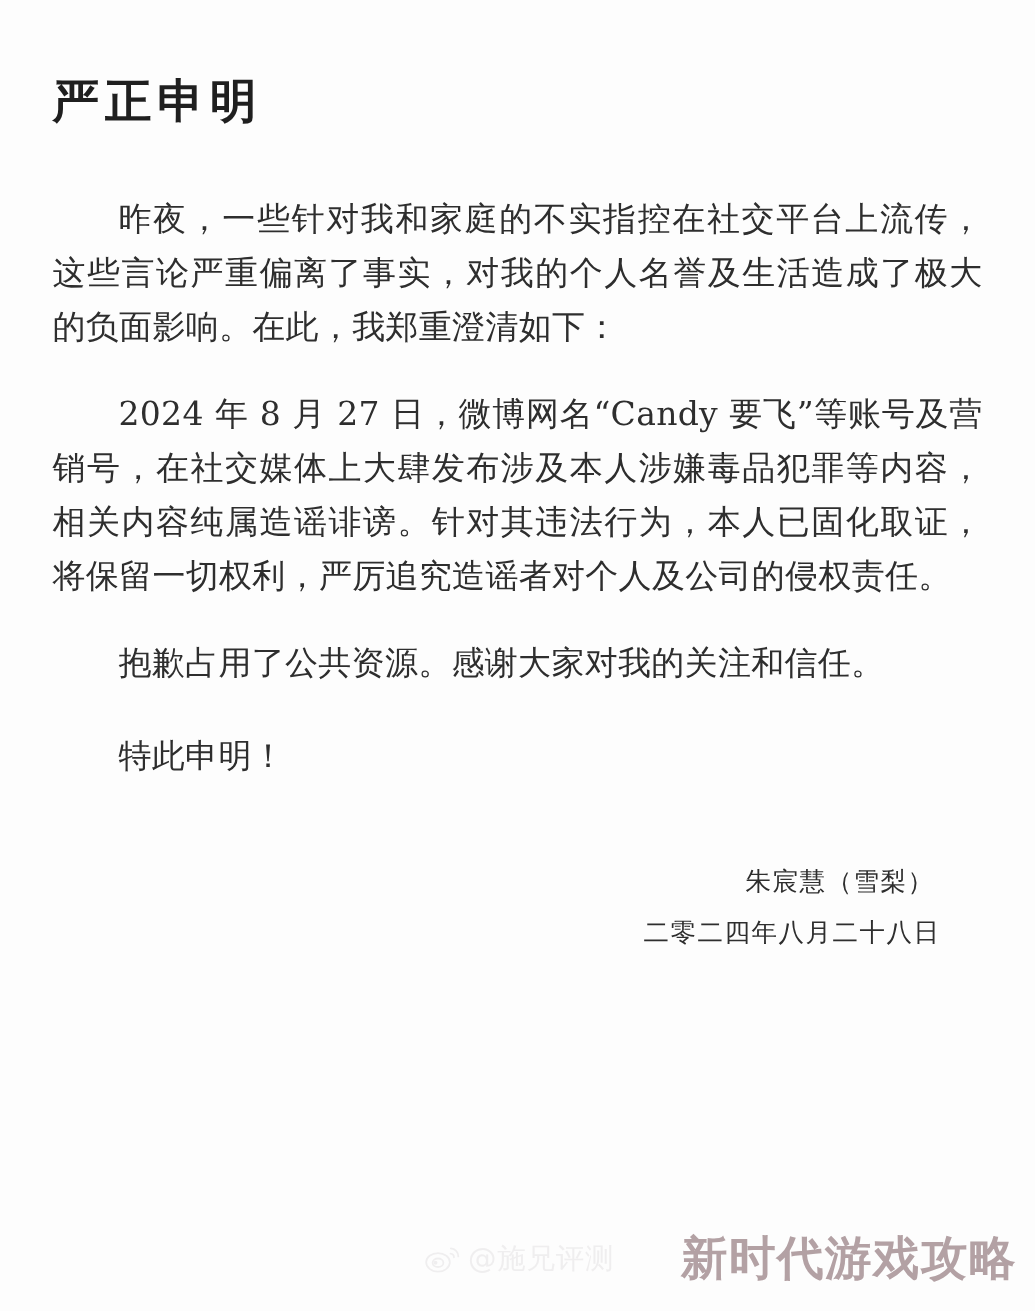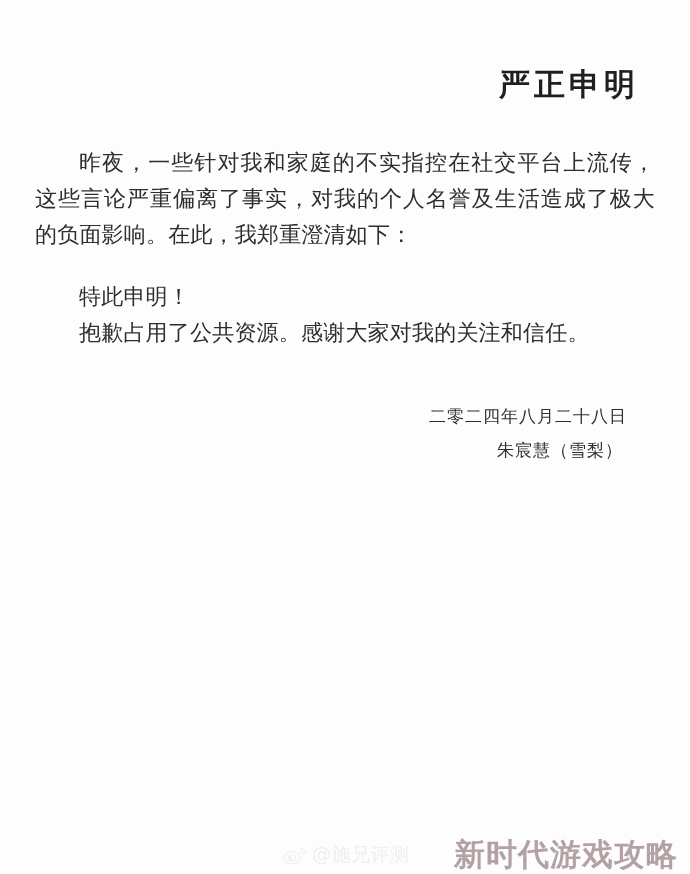--- a/index.html
+++ b/index.html
@@ -20,26 +20,26 @@
   .page {
     position: relative;
     width: 690px;
     height: 874px;
     box-sizing: border-box;
     padding: 0 35px;
   }
 
   
   .doc-title {
-    text-align: right;
+    text-align: left;
     font-size: 31px;
     font-weight: 700;
     letter-spacing: 4px;
     color: #1f1f1f;
-    margin: 16px;
+    margin: 0;
     padding-top: 50px;
     line-height: 1.2;
     font-family: "DejaVu Sans", "Liberation Sans", sans-serif;
   }
 
   
   .body-block {
     margin-top: 42px;
   }
 
@@ -127,31 +127,32 @@
 <body>
 
 <div class="page">
 
   <h1 class="doc-title">严正申明</h1>
 
   <div class="body-block">
 
     <p class="para">昨夜，一些针对我和家庭的不实指控在社交平台上流传，这些言论严重偏离了事实，对我的个人名誉及生活造成了极大的负面影响。在此，我郑重澄清如下：</p>
 
+    <p class="para">2024 年 8 月 27 日，微博网名“Candy 要飞”等账号及营销号，在社交媒体上大肆发布涉及本人涉嫌毒品犯罪等内容，相关内容纯属造谣诽谤。针对其违法行为，本人已固化取证，将保留一切权利，严厉追究造谣者对个人及公司的侵权责任。</p>
 
 
+    <p class="para closing">抱歉占用了公共资源。感谢大家对我的关注和信任。</p>
+
     <p class="para final-line">特此申明！</p>
-
-    <p class="para closing">抱歉占用了公共资源。感谢大家对我的关注和信任。</p>
 
   </div>
 
   <div class="signature">
+    <div class="sig-line sig-name">朱宸慧（雪梨）</div>
     <div class="sig-line">二零二四年八月二十八日</div>
-    <div class="sig-line sig-name">朱宸慧（雪梨）</div>
   </div>
 
   <div class="watermark-row">
 
     <div class="wm-weibo">
       <span class="wm-weibo-icon-wrap">
         <svg class="wm-weibo-icon" viewBox="0 0 28 24" xmlns="http://www.w3.org/2000/svg" fill="none" stroke="#e4e2e3" stroke-width="1.4">
           <ellipse cx="10.5" cy="15" rx="9.2" ry="7.2"></ellipse>
           <ellipse cx="10.5" cy="15.3" rx="4.2" ry="3.3"></ellipse>
           <circle cx="8.6" cy="15.3" r="1.5" fill="#e4e2e3" stroke="none"></circle>

